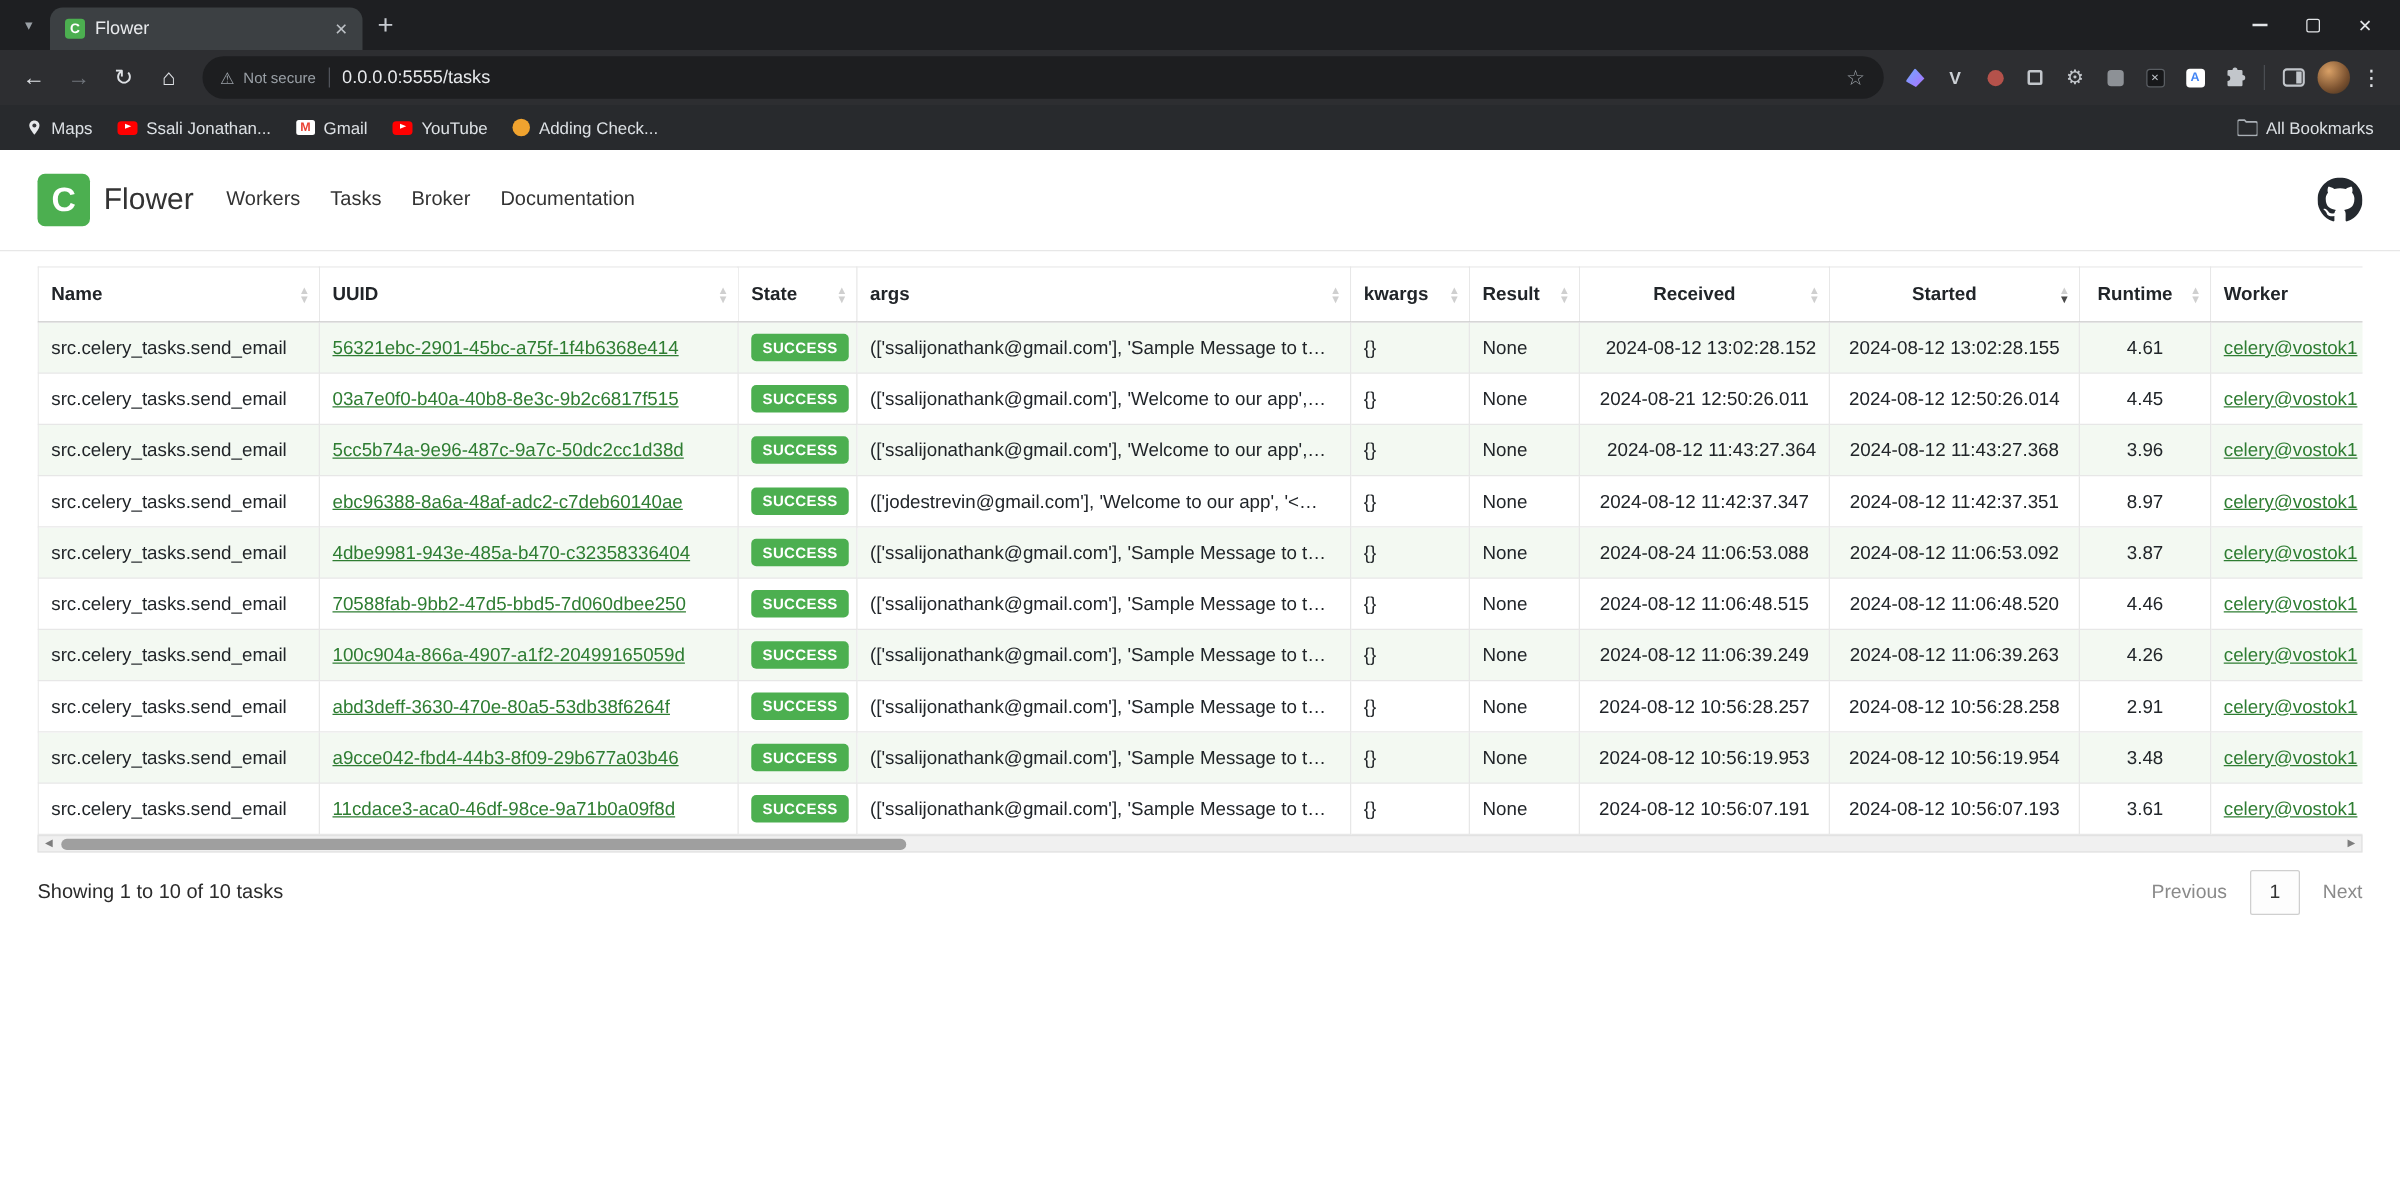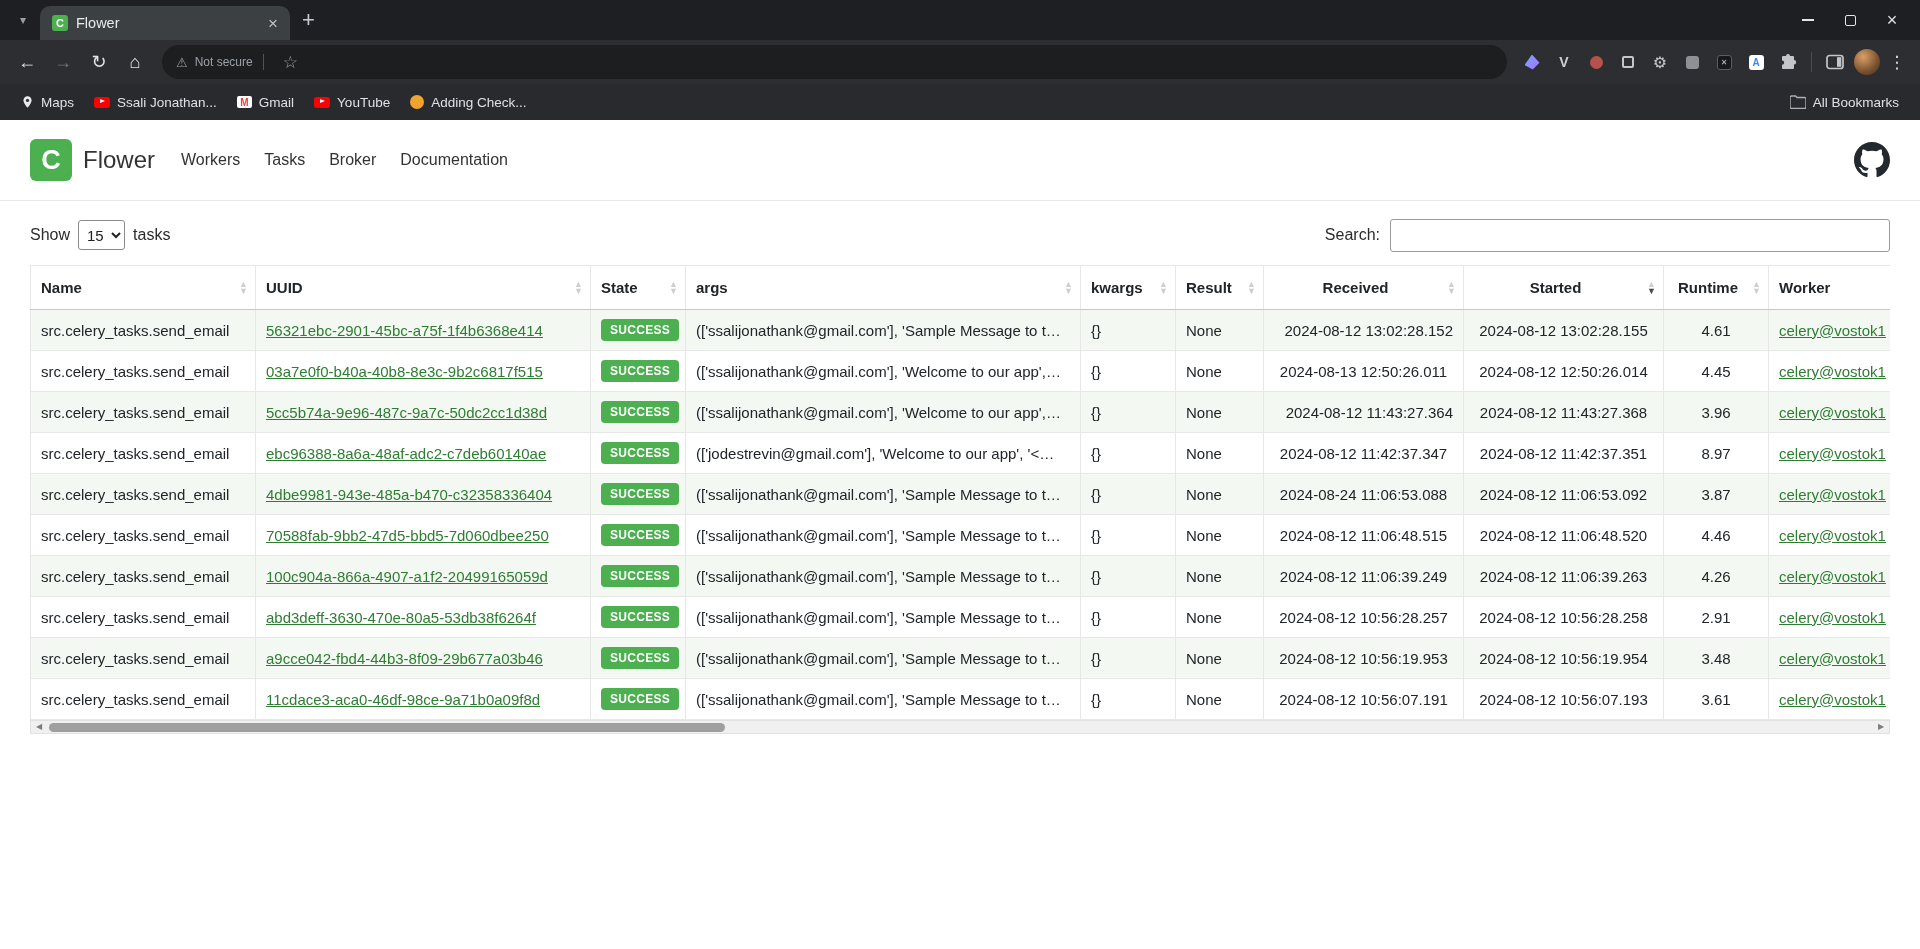--- a/index.html
+++ b/index.html
@@ -144,20 +144,21 @@
         <span>↻</span>
       </div>
     <div class="tool-btn">
         <span>⌂</span>
       </div>
 
     <div class="omnibox">
       <span class="warn-icon">⚠</span>
       <span class="security-label">Not secure</span>
       <span class="omnibox-divider"></span>
+      <span class="url-text">0.0.0.0:5555/tasks</span>
       <span class="star-icon">☆</span>
     </div>
 
     <div class="ext-icon">
         <span class="ext-bird"></span>
       </div>
     <div class="ext-icon">
         <span class="ext-v">V</span>
       </div>
     <div class="ext-icon">
@@ -240,33 +241,20 @@
       <a href="#">Documentation</a>
     </nav>
     <a class="github-link" href="#">
       <svg width="36" height="36" viewBox="0 0 16 16">
           <path fill="#24292f" d="M8 0C3.58 0 0 3.58 0 8c0 3.54 2.29 6.53 5.47 7.59.4.07.55-.17.55-.38 0-.19-.01-.82-.01-1.49-2.01.37-2.53-.49-2.69-.94-.09-.23-.48-.94-.82-1.13-.28-.15-.68-.52-.01-.53.63-.01 1.08.58 1.23.82.72 1.21 1.87.87 2.33.66.07-.52.28-.87.51-1.07-1.78-.2-3.64-.89-3.64-3.95 0-.87.31-1.59.82-2.15-.08-.2-.36-1.02.08-2.12 0 0 .67-.21 2.2.82.64-.18 1.32-.27 2-.27s1.36.09 2 .27c1.53-1.04 2.2-.82 2.2-.82.44 1.1.16 1.92.08 2.12.51.56.82 1.27.82 2.15 0 3.07-1.87 3.75-3.65 3.95.29.25.54.73.54 1.48 0 1.07-.01 1.93-.01 2.2 0 .21.15.46.55.38A8.01 8.01 0 0 0 16 8c0-4.42-3.58-8-8-8z"></path>
         </svg>
     </a>
   </header>
 
   <div class="content">
-    <div class="table-controls">
-      <div class="show-group">
-        <span>Show</span>
-        <select class="page-size-select">
-          <option>15</option>
-        </select>
-        <span>tasks</span>
-      </div>
-      <div class="search-group">
-        <label>Search:</label>
-        <input class="search-input" type="text" value="" style="">
-      </div>
-    </div>
 
     <div class="table-wrap">
       <table class="tasks">
         <colgroup>
             <col style="width: 225px;">
             <col style="width: 335px;">
             <col style="width: 95px;">
             <col style="width: 395px;">
             <col style="width: 95px;">
             <col style="width: 88px;">
@@ -329,21 +317,21 @@
               <td style="text-align: center;">4.61</td>
               <td style="text-align: left;"><a href="#" class="green-link">celery@vostok1</a></td>
             </tr>
             <tr class="even">
               <td style="text-align: left;">src.celery_tasks.send_email</td>
               <td style="text-align: left;"><a href="#" class="green-link">03a7e0f0-b40a-40b8-8e3c-9b2c6817f515</a></td>
               <td style="text-align: center;"><span class="badge-success">SUCCESS</span></td>
               <td style="text-align: left;">(['ssalijonathank@gmail.com'], 'Welcome to our app',…</td>
               <td style="text-align: left;">{}</td>
               <td style="text-align: left;">None</td>
-              <td style="text-align: center;">2024-08-13 12:50:26.011</td>
+              <td style="text-align: center;">2024-08-21 12:50:26.011</td>
               <td style="text-align: center;">2024-08-12 12:50:26.014</td>
               <td style="text-align: center;">4.45</td>
               <td style="text-align: left;"><a href="#" class="green-link">celery@vostok1</a></td>
             </tr>
             <tr class="odd">
               <td style="text-align: left;">src.celery_tasks.send_email</td>
               <td style="text-align: left;"><a href="#" class="green-link">5cc5b74a-9e96-487c-9a7c-50dc2cc1d38d</a></td>
               <td style="text-align: center;"><span class="badge-success">SUCCESS</span></td>
               <td style="text-align: left;">(['ssalijonathank@gmail.com'], 'Welcome to our app',…</td>
               <td style="text-align: left;">{}</td>
@@ -442,14 +430,22 @@
     </div>
 
     <div class="hscroll">
       <div class="hscroll-arrow">◀</div>
       <div class="hscroll-track">
         <div class="hscroll-thumb"></div>
       </div>
       <div class="hscroll-arrow">▶</div>
     </div>
 
+    <div class="table-footer">
+      <div class="summary">Showing 1 to 10 of 10 tasks</div>
+      <div class="pagination">
+        <span class="page-prev">Previous</span>
+        <span class="page-current">1</span>
+        <span class="page-next">Next</span>
+      </div>
+    </div>
   </div>
 </div>
 
 </body></html>

